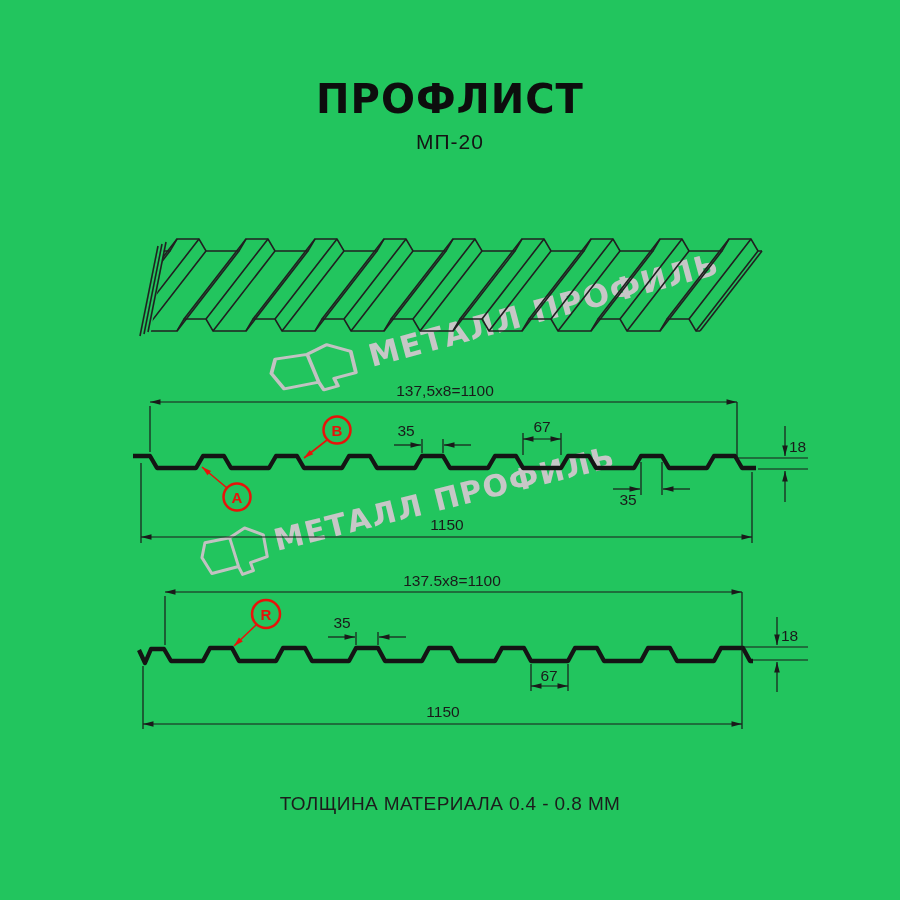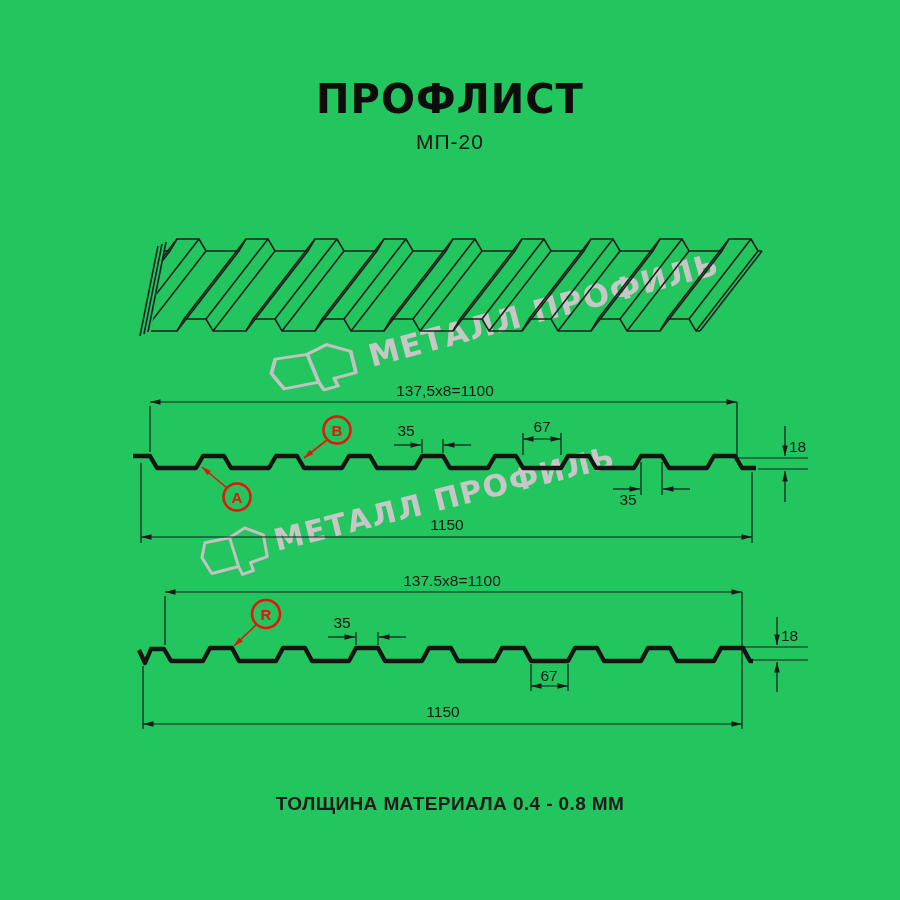--- a/index.html
+++ b/index.html
@@ -4,21 +4,21 @@
 <style>
   html,body{margin:0;padding:0;background:#ffffff;}
   .page{position:relative;width:900px;height:900px;background:#22c55e;overflow:hidden;
         font-family:"Liberation Sans",sans-serif;}
   .title{position:absolute;left:0;top:76px;width:900px;text-align:center;
          font-family:"DejaVu Sans","Liberation Sans",sans-serif;
          font-weight:800;font-size:40px;letter-spacing:1px;color:#0d0d0d;}
   .subtitle{position:absolute;left:0;top:130px;width:900px;text-align:center;
             font-weight:500;font-size:21px;letter-spacing:1px;color:#141414;}
   .footer{position:absolute;left:0;top:793px;width:900px;text-align:center;
-          font-weight:700;font-size:19px;letter-spacing:.4px;color:#1c1c1c;}
+          font-weight:400;font-size:19px;letter-spacing:.4px;color:#1c1c1c;}
   svg.drawing{position:absolute;left:0;top:0;}
   .dimtxt{font-family:"Liberation Sans",sans-serif;font-size:15.5px;fill:#1a1a1a;}
   .redtxt{font-family:"Liberation Sans",sans-serif;font-size:15px;font-weight:700;fill:#e8130a;}
   .wmtxt{font-family:"DejaVu Sans","Liberation Sans",sans-serif;font-weight:700;
          fill:#c7c7c7;letter-spacing:1.5px;}
 </style>
 </head>
 <body>
 
 <div class="page">

